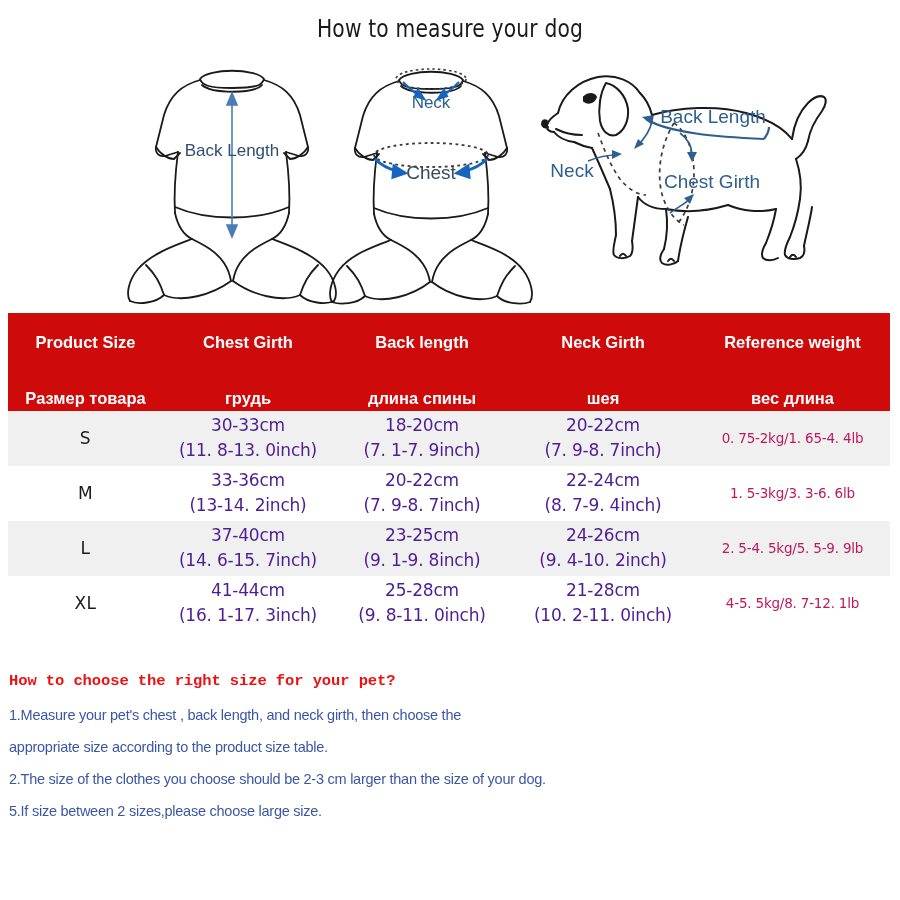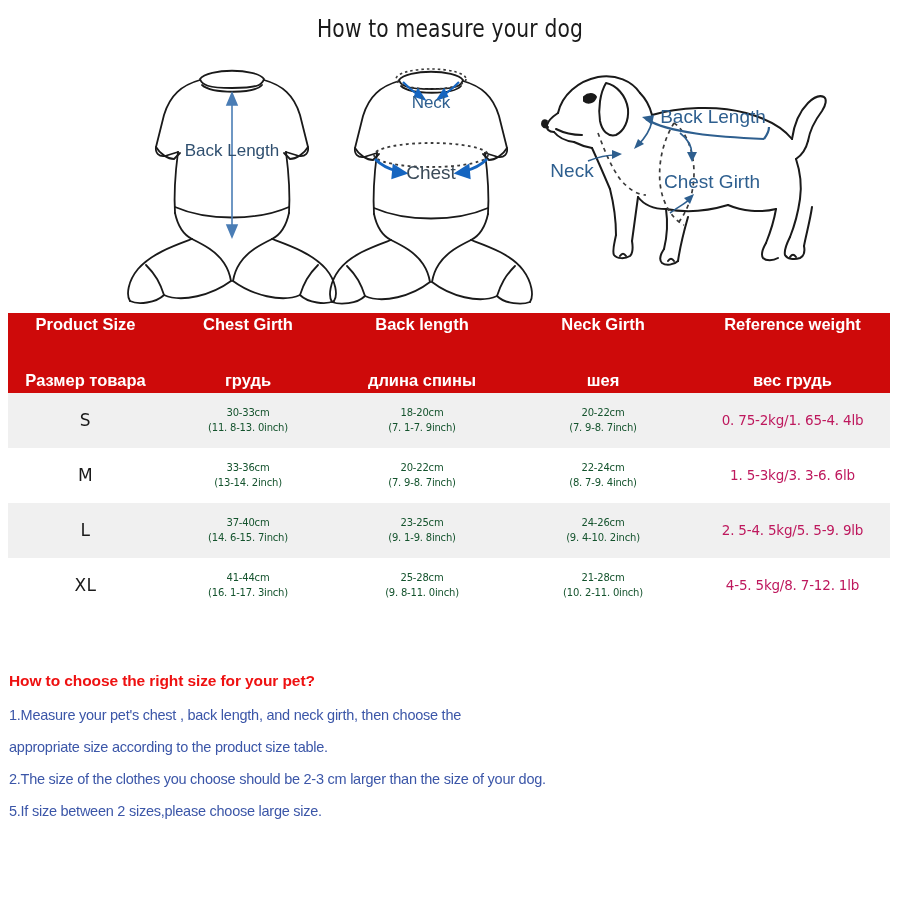--- a/index.html
+++ b/index.html
@@ -67,36 +67,36 @@
   }
   .size-table thead th {
     background: #ce0a0a;
     color: #ffffff;
     font-size: 16.5px;
     font-weight: bold;
     line-height: 1.45;
     height: 70px;
     font-family: "Liberation Sans", sans-serif;
   }
-  .hdr-en { display: block; }
+  .hdr-en { display: block; margin-top: 18px; }
   .hdr-ru { display: block; margin-top: 32px; }
 
   .size-table tbody tr { height: 55px; }
   .size-table tbody tr.row-shade { background: #f0f0f0; }
   .size-table tbody tr.row-plain { background: #ffffff; }
 
   .cell-size {
     font-size: 17px;
     color: #1a1a1a;
     font-family: "DejaVu Sans", sans-serif;
     letter-spacing: 0.5px;
   }
   .cell-range {
-    font-size: 10px;
-    color: #14532d;
+    font-size: 17px;
+    color: #4c1d95;
     line-height: 1.5;
     font-family: "DejaVu Sans", sans-serif;
     letter-spacing: -0.2px;
   }
   .cell-range .cm { display: block; }
   .cell-range .inch { display: block; }
   .cell-weight {
     font-size: 13.5px;
     color: #be185d;
     font-family: "DejaVu Sans", sans-serif;
@@ -115,21 +115,21 @@
     position: absolute;
     left: 9px;
     top: 672px;
     width: 885px;
   }
   .notes-heading {
     color: #ee1111;
     font-size: 15.5px;
     font-weight: bold;
     margin-bottom: 16px;
-    font-family: Liberation Sans, sans-serif;
+    font-family: Liberation Mono, monospace;
     letter-spacing: -0.1px;
   }
   .note-line {
     color: #3b56a8;
     font-size: 14.5px;
     line-height: 1.25;
     margin-bottom: 14px;
     font-family: "Liberation Sans", sans-serif;
     letter-spacing: -0.25px;
     white-space: nowrap;
@@ -348,21 +348,21 @@
       <th>
         <span class="hdr-en">Back length</span>
         <span class="hdr-ru">длина спины</span>
       </th>
       <th>
         <span class="hdr-en">Neck Girth</span>
         <span class="hdr-ru">шея</span>
       </th>
       <th>
         <span class="hdr-en">Reference weight</span>
-        <span class="hdr-ru">вес грудь</span>
+        <span class="hdr-ru">вес длина</span>
       </th>
     </tr>
   </thead>
   <tbody>
 
     <tr class="row-shade">
       <td class="cell-size">S</td>
       <td class="cell-range">
         <span class="cm">30-33cm</span>
         <span class="inch">(11. 8-13. 0inch)</span>

